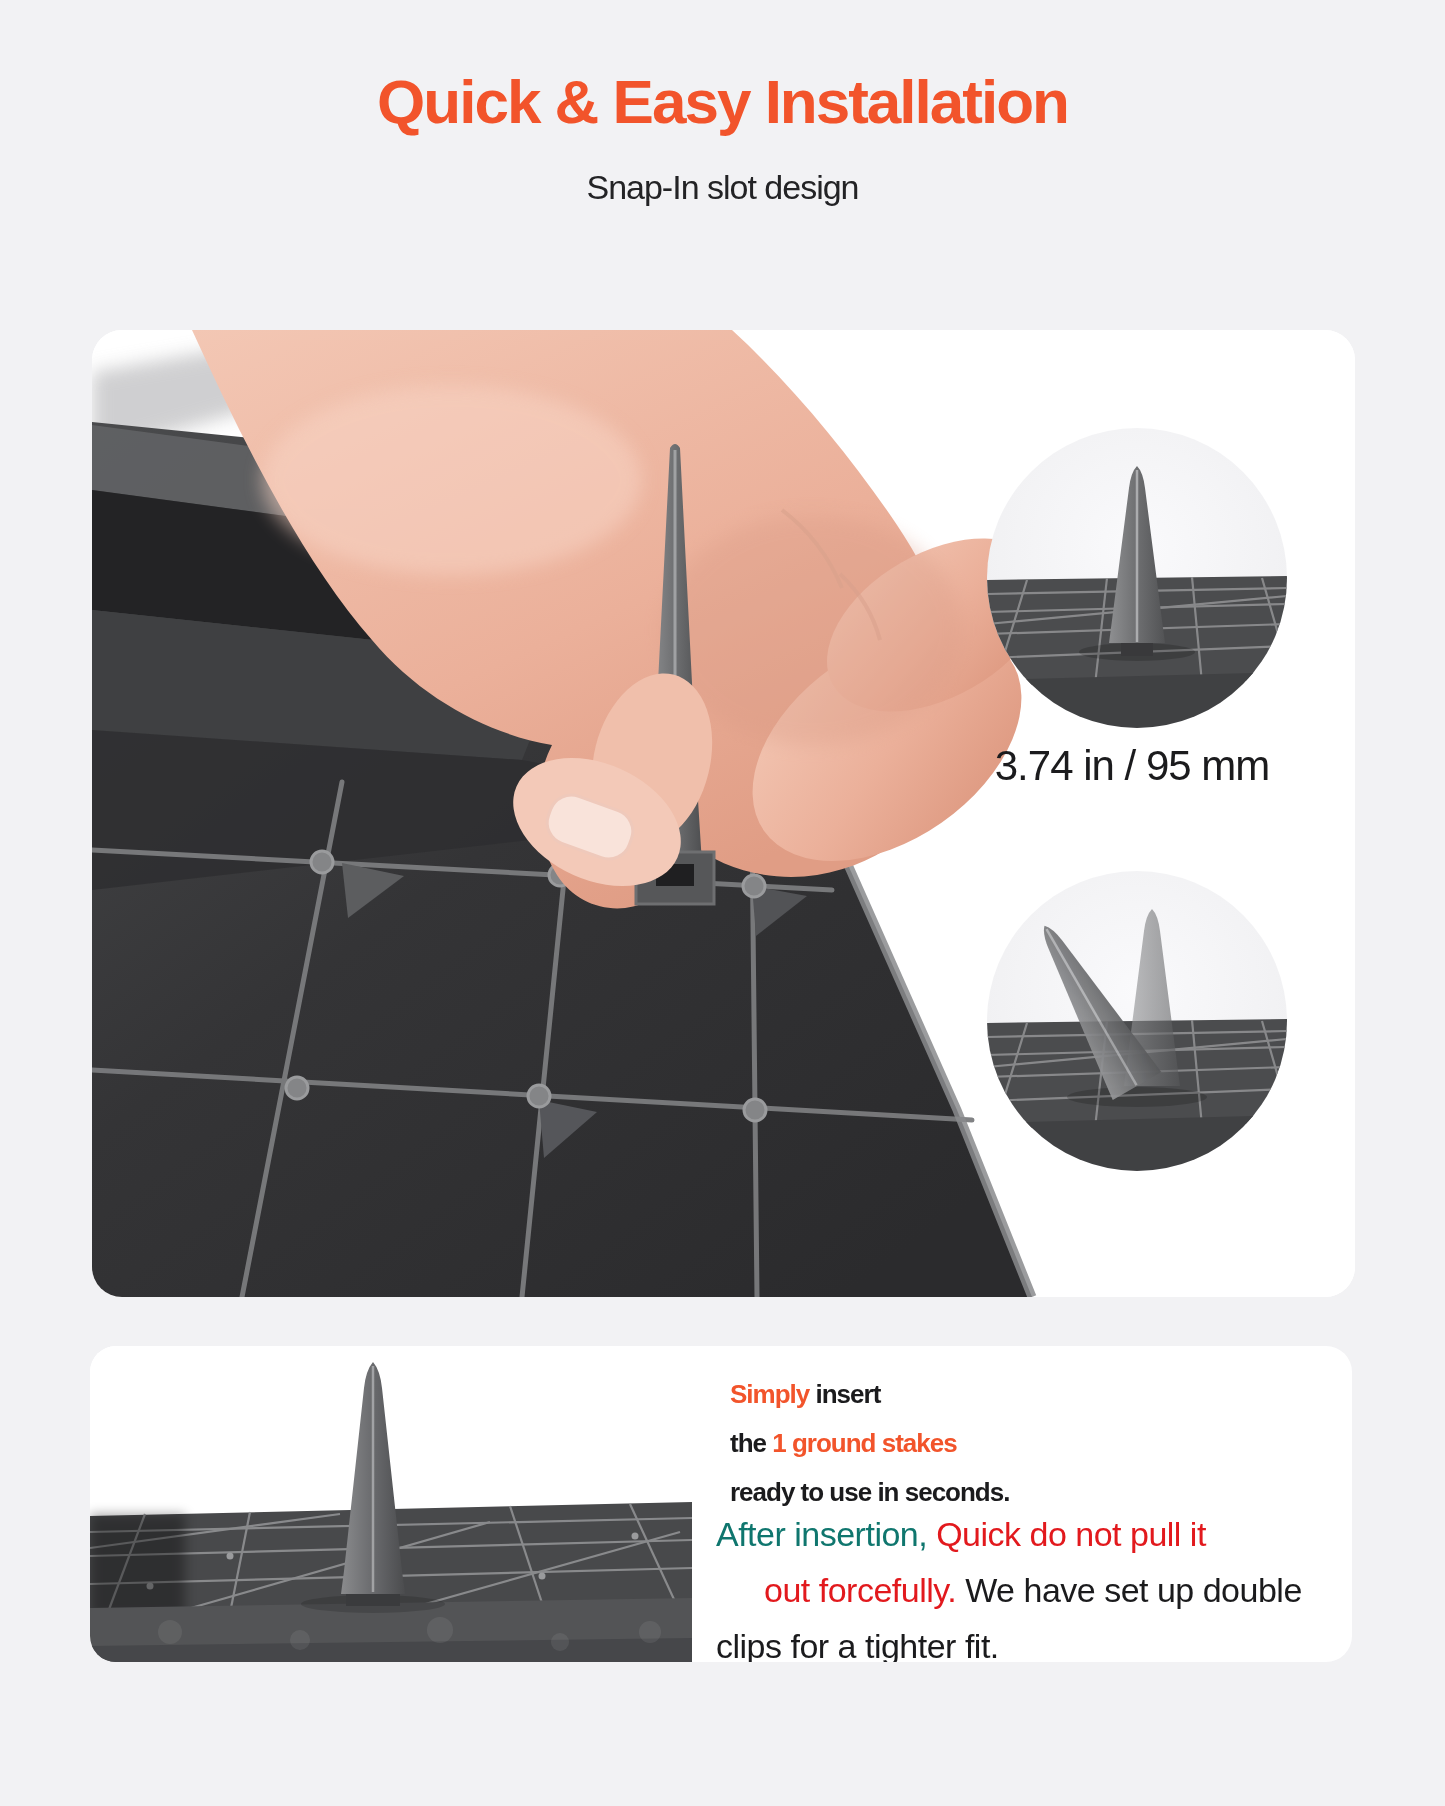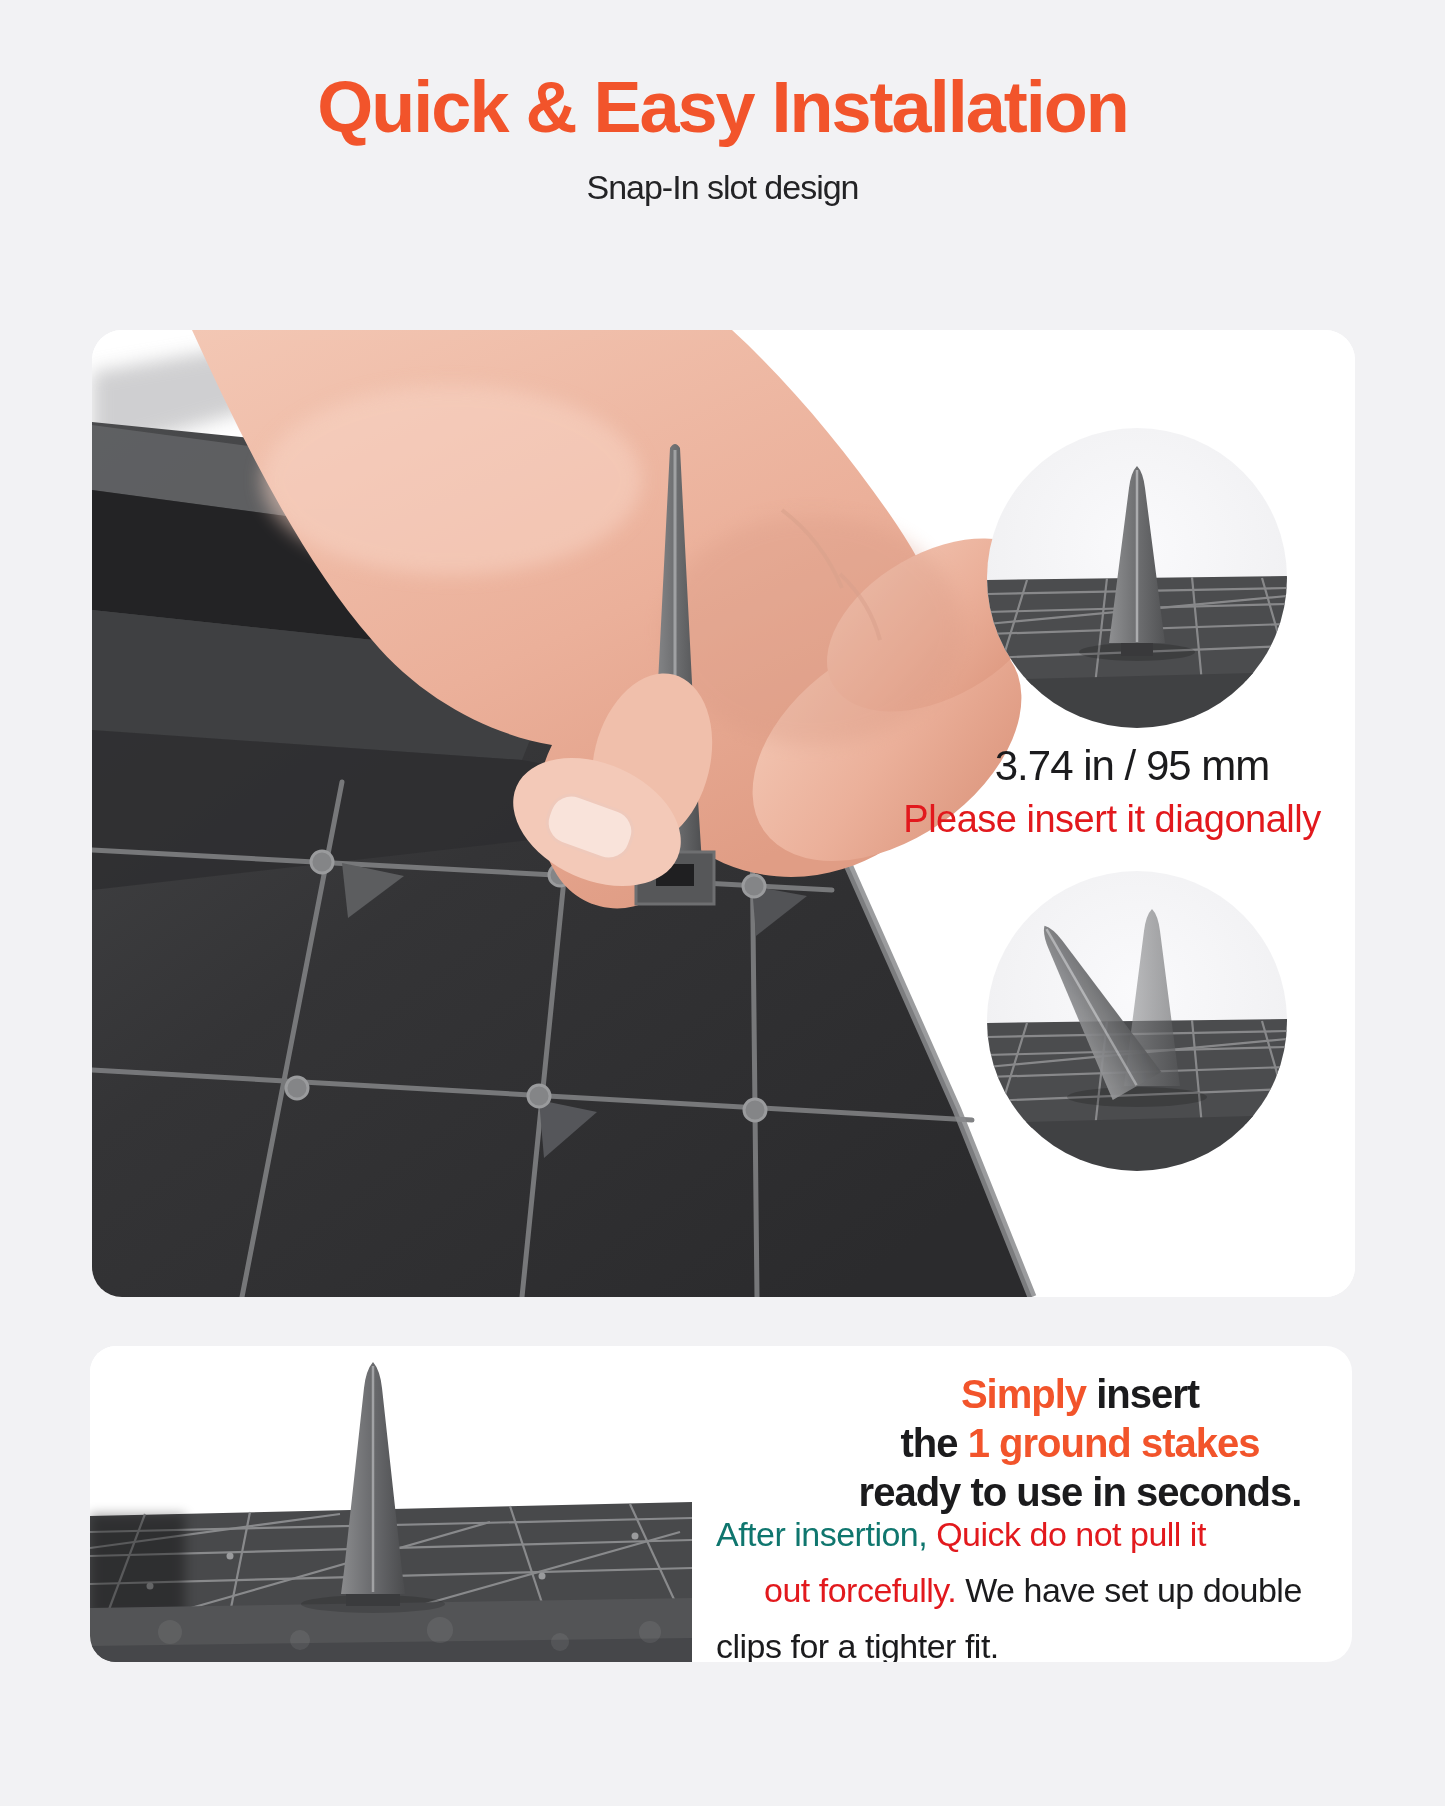--- a/index.html
+++ b/index.html
@@ -6,21 +6,21 @@
   body{
     width:1445px;height:1806px;position:relative;overflow:hidden;
     background:#F2F2F4;
     font-family:"Liberation Sans","DejaVu Sans",sans-serif;
     color:#1B1B1D;
   }
   .abs{position:absolute;}
   
   #title{
     left:0;right:0;top:66px;text-align:center;
-    font-size:72px;font-weight:700;letter-spacing:-2px;
+    font-size:62px;font-weight:700;letter-spacing:-2px;
   }
   #subtitle{
     left:0;right:0;top:168px;text-align:center;
     font-size:34px;font-weight:400;letter-spacing:-1px;color:#232325;
   }
   
   .card{background:#FFFFFF;overflow:hidden;}
   #main-card{left:92px;top:330px;width:1263px;height:967px;border-radius:30px;}
   #bottom-card{left:90px;top:1346px;width:1262px;height:316px;border-radius:26px;}
   #main-photo{left:0;top:0;width:1263px;height:967px;}
@@ -31,22 +31,22 @@
     left:810px;top:412px;width:460px;text-align:center;
     font-size:42px;font-weight:500;letter-spacing:-1px;
   }
   #warning{
     left:728px;top:468px;width:584px;text-align:center;
     font-size:38px;font-weight:400;letter-spacing:-0.5px;
   }
   
   #bottom-photo{left:0;top:0;width:602px;height:316px;}
   #headline{
-    left:640px;top:24px;width:700px;text-align:center;
-    font-size:40px;line-height:49px;font-weight:700;letter-spacing:-1px;
+    left:640px;top:24px;width:700px;
+    font-size:26px;line-height:49px;font-weight:700;letter-spacing:-1px;
   }
   #body-text{
     left:626px;top:160px;width:700px;text-align:left;
     font-size:34px;line-height:56px;font-weight:400;letter-spacing:-0.5px;
   }
 </style>
 </head>
 <body>
 
 <div id="title" class="abs" style="color: rgb(242, 84, 43);">Quick &amp; Easy Installation</div>
@@ -164,21 +164,20 @@
       </g>
       <polygon points="0,252 300,244 300,300 0,300" fill="#404143"></polygon>
       <ellipse cx="150" cy="224" rx="58" ry="9" fill="#000000" opacity="0.18"></ellipse>
       <path d="M150,38 Q156,44 158,60 L176,200 L178,215 L122,215 L124,200 L142,60 Q144,44 150,38 Z" fill="url(#c1st)"></path>
       <line x1="150" y1="42" x2="150" y2="214" stroke="#ABACAE" stroke-width="2.5"></line>
       <rect x="134" y="215" width="32" height="13" fill="#39393B"></rect>
     </g>
   </svg>
 
   <div id="measurement" class="abs">3.74 in / 95 mm</div>
-  <div id="warning" class="abs" style="color: rgb(226, 25, 29);">Please insert it diagonally</div>
 
   <svg id="inset-bottom" class="abs inset" viewBox="0 0 300 300">
     <defs>
       <clipPath id="c2clip">
           <circle cx="150" cy="150" r="150"></circle>
         </clipPath>
       <radialGradient id="c2bg" cx="0.5" cy="0.4" r="0.8">
         <stop offset="0" stop-color="#FAFAFC"></stop>
           <stop offset="1" stop-color="#ECECEE"></stop>
       </radialGradient>

